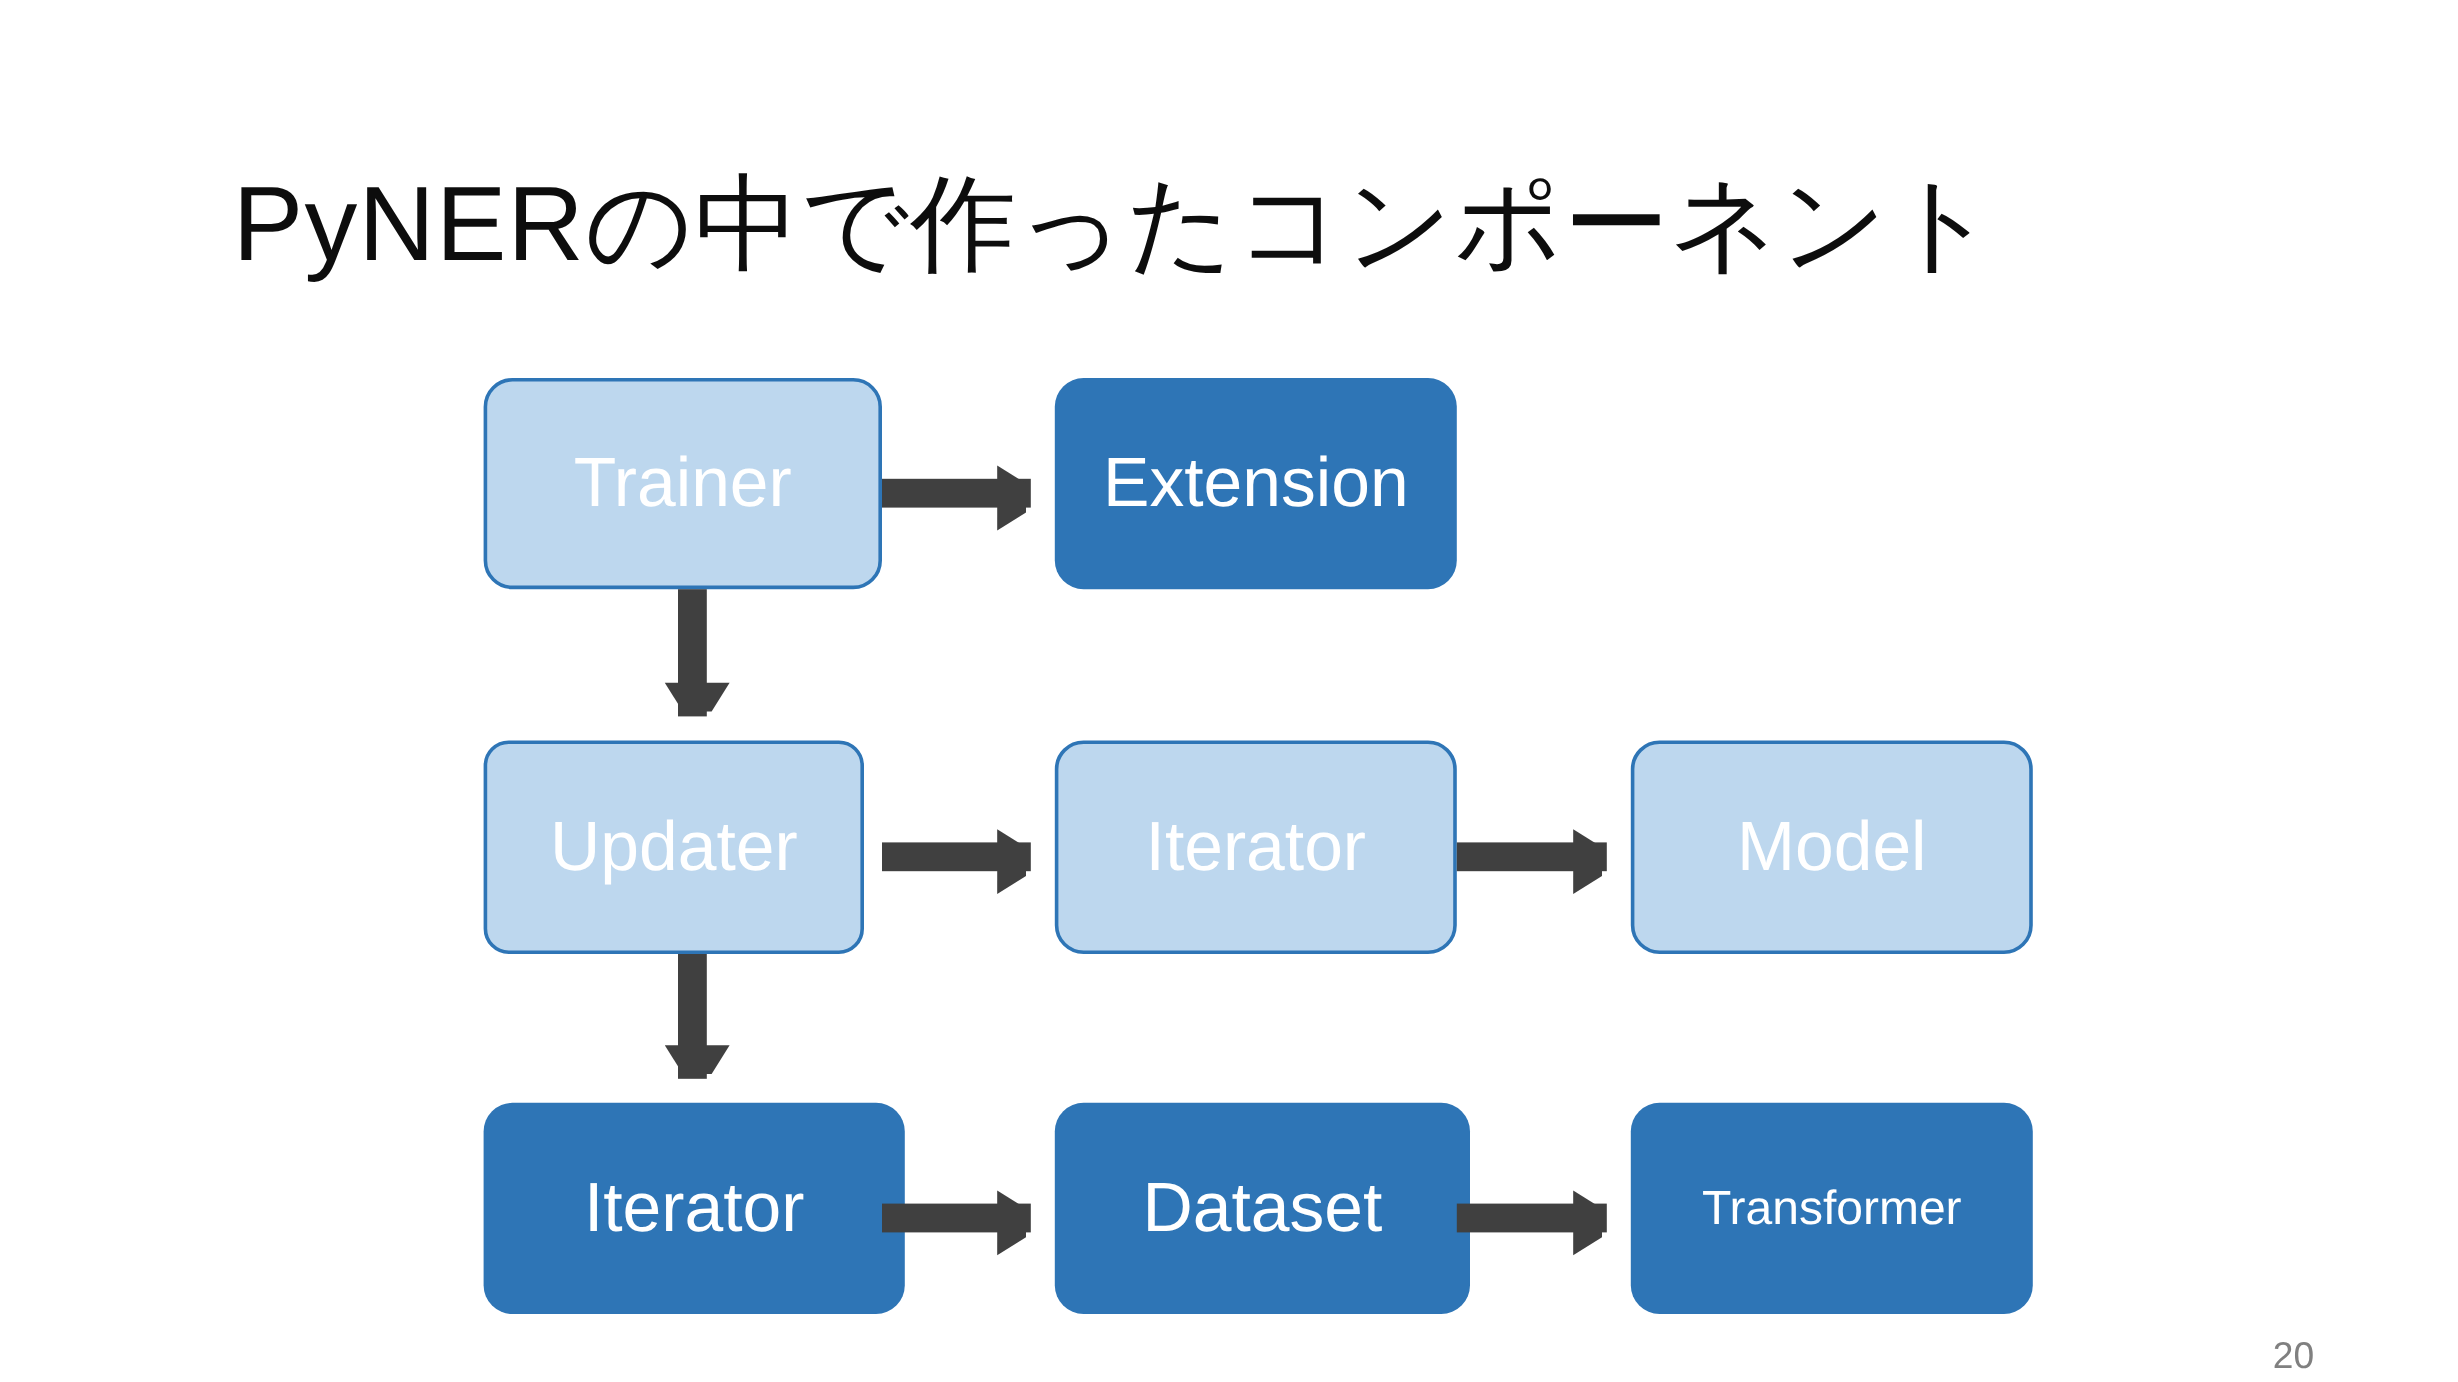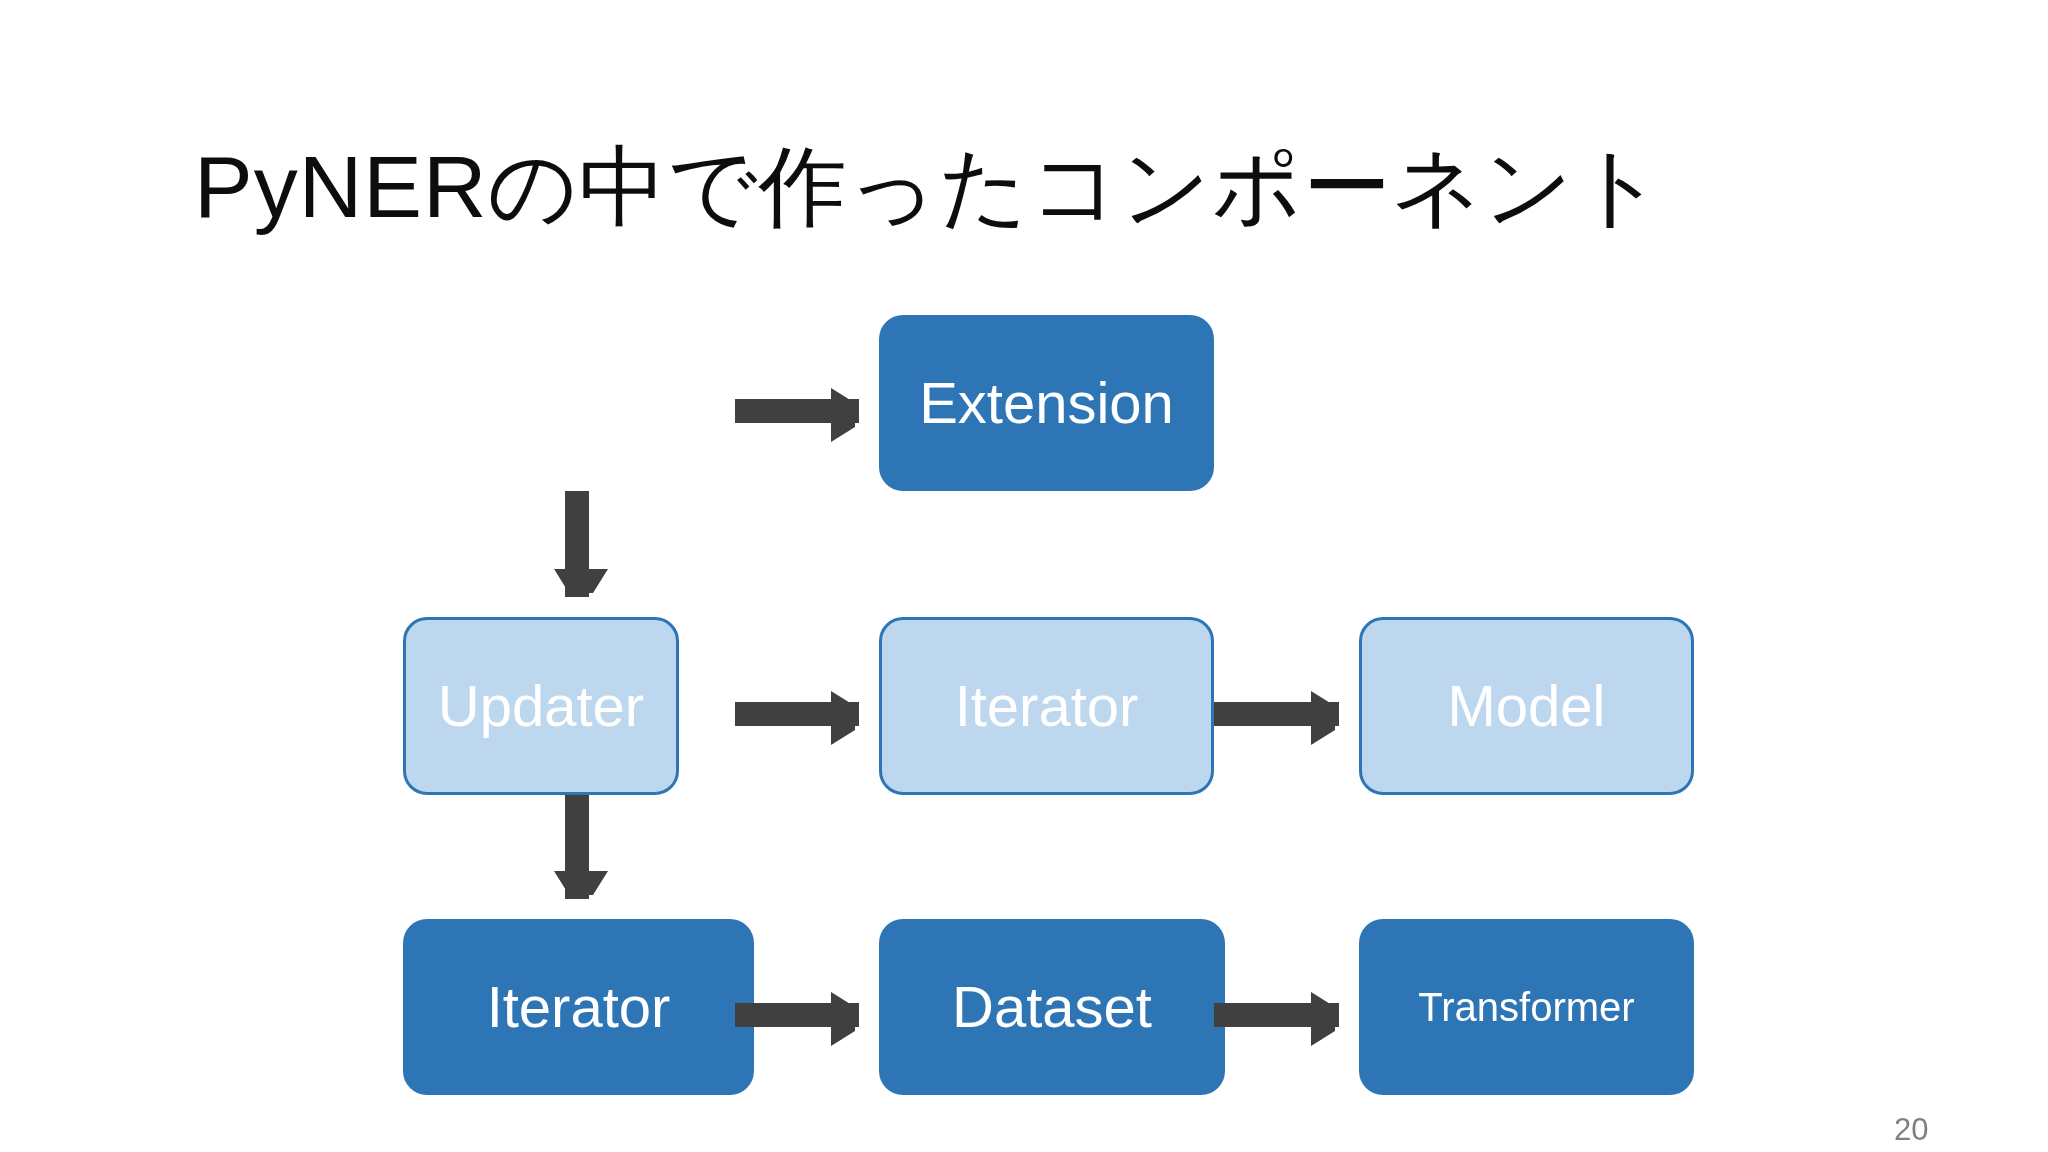--- a/index.html
+++ b/index.html
@@ -52,21 +52,21 @@
     background: var(--light-box-fill);
     border: 3px solid var(--light-box-border);
   }
   .node.dark {
     background: var(--dark-box-fill);
     border: none;
   }
   
   #node-trainer     { left: 379px;  top: 291px; width: 332px; height: 176px; }
   #node-extension   { left: 855px;  top: 291px; width: 335px; height: 176px; }
-  #node-updater     { left: 379px;  top: 593px; width: 276px; height: 178px; }
+  #node-updater     { left: 379px;  top: 593px; width: 317px; height: 178px; border-radius: 21px; }
   #node-optimizer   { left: 855px;  top: 593px; width: 335px; height: 178px; }
   #node-model       { left: 1335px; top: 593px; width: 335px; height: 178px; }
   #node-iterator    { left: 379px;  top: 895px; width: 351px; height: 176px; }
   #node-dataset     { left: 855px;  top: 895px; width: 346px; height: 176px; }
   #node-transformer { left: 1335px; top: 895px; width: 335px; height: 176px; }
   #node-transformer .box-label { font-size: 40px; }
 
   
   .arrow { position: absolute; }
   .arrow .shaft { position: absolute; background: var(--arrow); }
@@ -103,20 +103,23 @@
     color: var(--page-number-text);
   }
 </style>
 </head>
 <body>
 
 <div class="slide">
 
   <h1 class="slide-title">PyNERの中で作ったコンポーネント</h1>
 
+  <div class="node light" id="node-trainer">
+    <span class="box-label">Trainer</span>
+  </div>
   <div class="node dark" id="node-extension">
     <span class="box-label">Extension</span>
   </div>
 
   <div class="node light" id="node-updater">
     <span class="box-label">Updater</span>
   </div>
   <div class="node light" id="node-optimizer">
     <span class="box-label">Iterator</span>
   </div>

